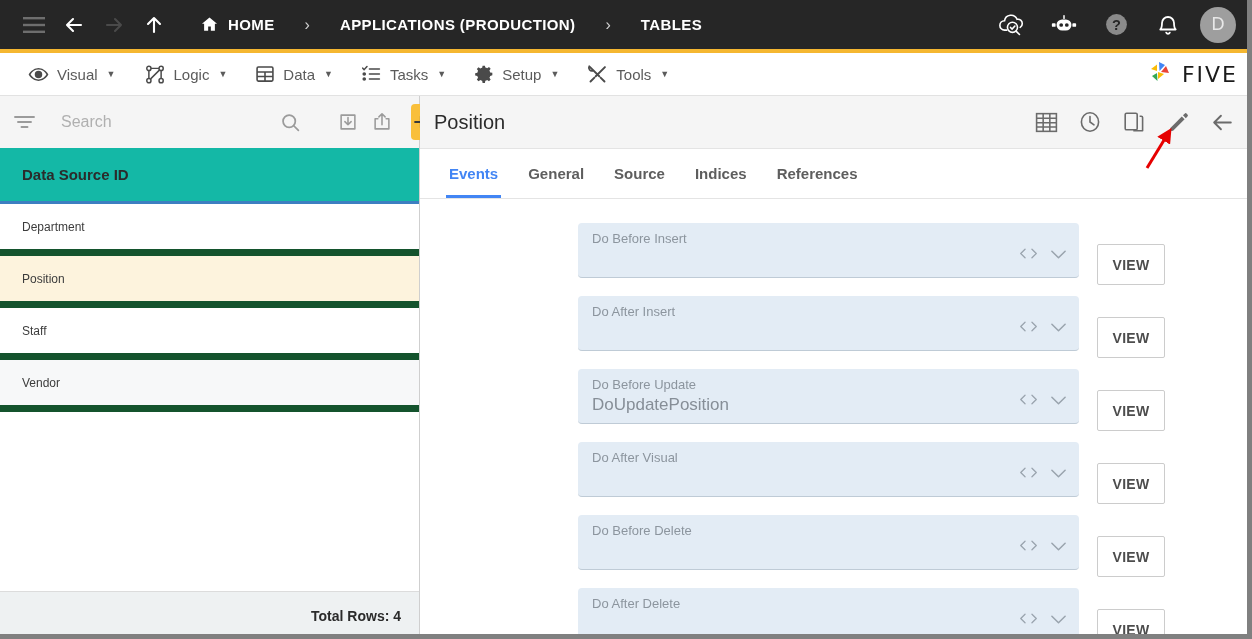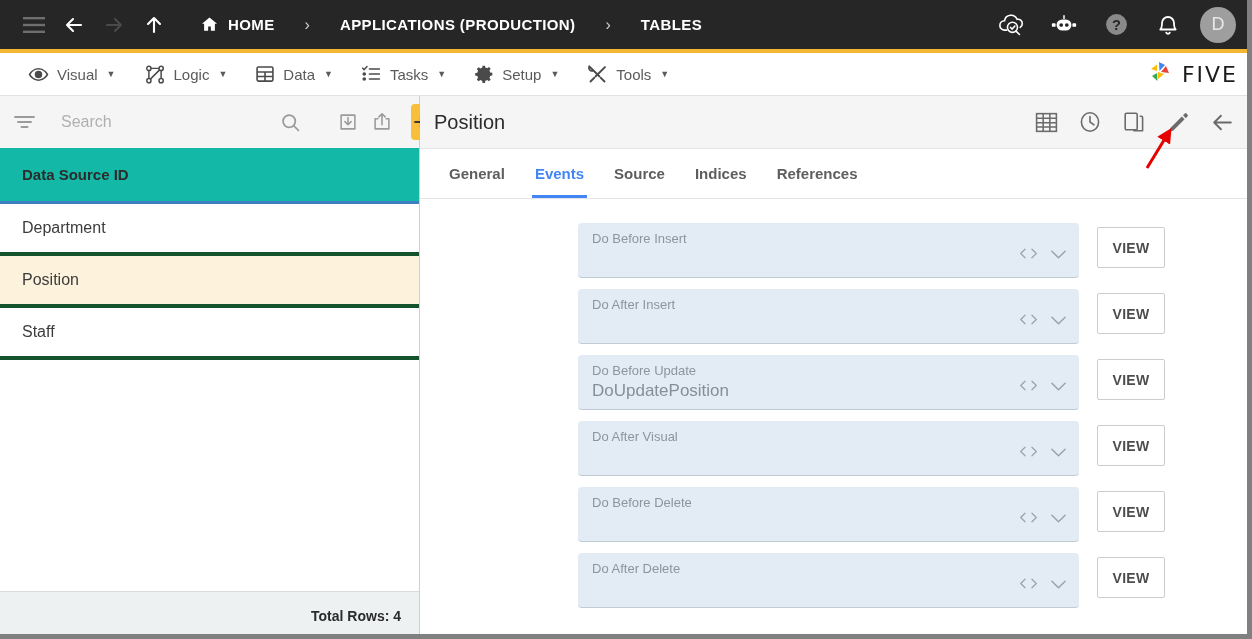--- a/index.html
+++ b/index.html
@@ -73,21 +73,21 @@
   }
 
   .list-header {
     height: 56px; flex: 0 0 56px; background: #14b8a6; display: flex; align-items: center;
     padding: 0 0 0 22px; font-size: 15px; font-weight: bold; color: #2b2b2b;
     border-bottom: 3px solid #3d7fc1;
   }
   .list { flex: 1 1 auto; overflow: hidden; background: #fff; }
   .row {
     height: 52px; display: flex; align-items: center; padding-left: 22px;
-    font-size: 16px; color: #3c3c3c; border-bottom: 4px solid #14532d; background: #fff;
+    font-size: 12px; color: #3c3c3c; border-bottom: 7px solid #14532d; background: #fff;
   }
   .row.alt { background: #f7f8f9; }
   .row.sel { background: #fdf3dd; }
   .list-footer {
     height: 48px; flex: 0 0 48px; background: #eef1f2; border-top: 1px solid #dcdcdc;
     display: flex; align-items: center; justify-content: flex-end; padding-right: 18px;
     font-size: 14px; font-weight: bold; color: #2b2b2b;
   }
 
   
@@ -121,21 +121,21 @@
     border-bottom: 1px solid #bfcbd6; position: relative; padding: 8px 76px 0 14px;
     min-width: 0; overflow: hidden;
   }
   .ev-label { font-size: 13px; color: #8c959e; line-height: 16px; white-space: nowrap; }
   .ev-value { font-size: 17px; color: #868e97; line-height: 22px; white-space: nowrap; margin-top: 1px; }
   .ev-tools {
     position: absolute; right: 12px; top: 23px; display: flex; align-items: center; gap: 12px; color: #9aa4ae;
   }
   .code-icon { font-size: 15px; letter-spacing: -1px; }
   .view-btn {
-    flex: 0 0 68px; width: 68px; height: 41px; margin-left: 18px; margin-top: 4px;
+    flex: 0 0 68px; width: 68px; height: 41px; margin-left: 18px; margin-top: 21px;
     border: 1px solid #cccccc; background: #fff; border-radius: 2px;
     font-size: 14px; font-weight: bold; color: #4d4d4d;
     display: flex; align-items: center; justify-content: center; letter-spacing: .3px;
   }
 
   .arrow-anno { position: absolute; left: 1139px; top: 124px; pointer-events: none; }
   .bottom-edge { position: absolute; left: 0; right: 0; bottom: 0; height: 5px; background: #808080; }
   .right-edge { position: absolute; right: 0; top: 0; bottom: 0; width: 5px; background: #808080; }
 </style>
 </head>
@@ -345,20 +345,23 @@
       <div class="list">
         <div class="row">
           <span>Department</span>
         </div>
         <div class="row sel">
           <span>Position</span>
         </div>
         <div class="row">
           <span>Staff</span>
         </div>
+        <div class="row alt">
+          <span>Vendor</span>
+        </div>
       </div>
 
       <div class="list-footer">Total Rows: 4</div>
     </div>
 
     <div class="main">
       <div class="panel-header">
         <div class="panel-title">Position</div>
         <div class="panel-actions">
           <span class="pa-icon">
@@ -387,25 +390,25 @@
           </span>
           <span class="pa-icon">
             <svg width="25" height="25" viewBox="0 0 24 24" fill="none" stroke="currentColor" stroke-width="1.8" stroke-linecap="round" stroke-linejoin="round">
                 <path d="M20 12H4M10.5 18.5 4 12l6.5-6.5"></path>
               </svg>
           </span>
         </div>
       </div>
 
       <div class="tabs">
+        <div class="tab active">
+            <span>Events</span>
+          </div>
         <div class="tab">
             <span>General</span>
-          </div>
-        <div class="tab active">
-            <span>Events</span>
           </div>
         <div class="tab">
             <span>Source</span>
           </div>
         <div class="tab">
             <span>Indices</span>
           </div>
         <div class="tab">
             <span>References</span>
           </div>

